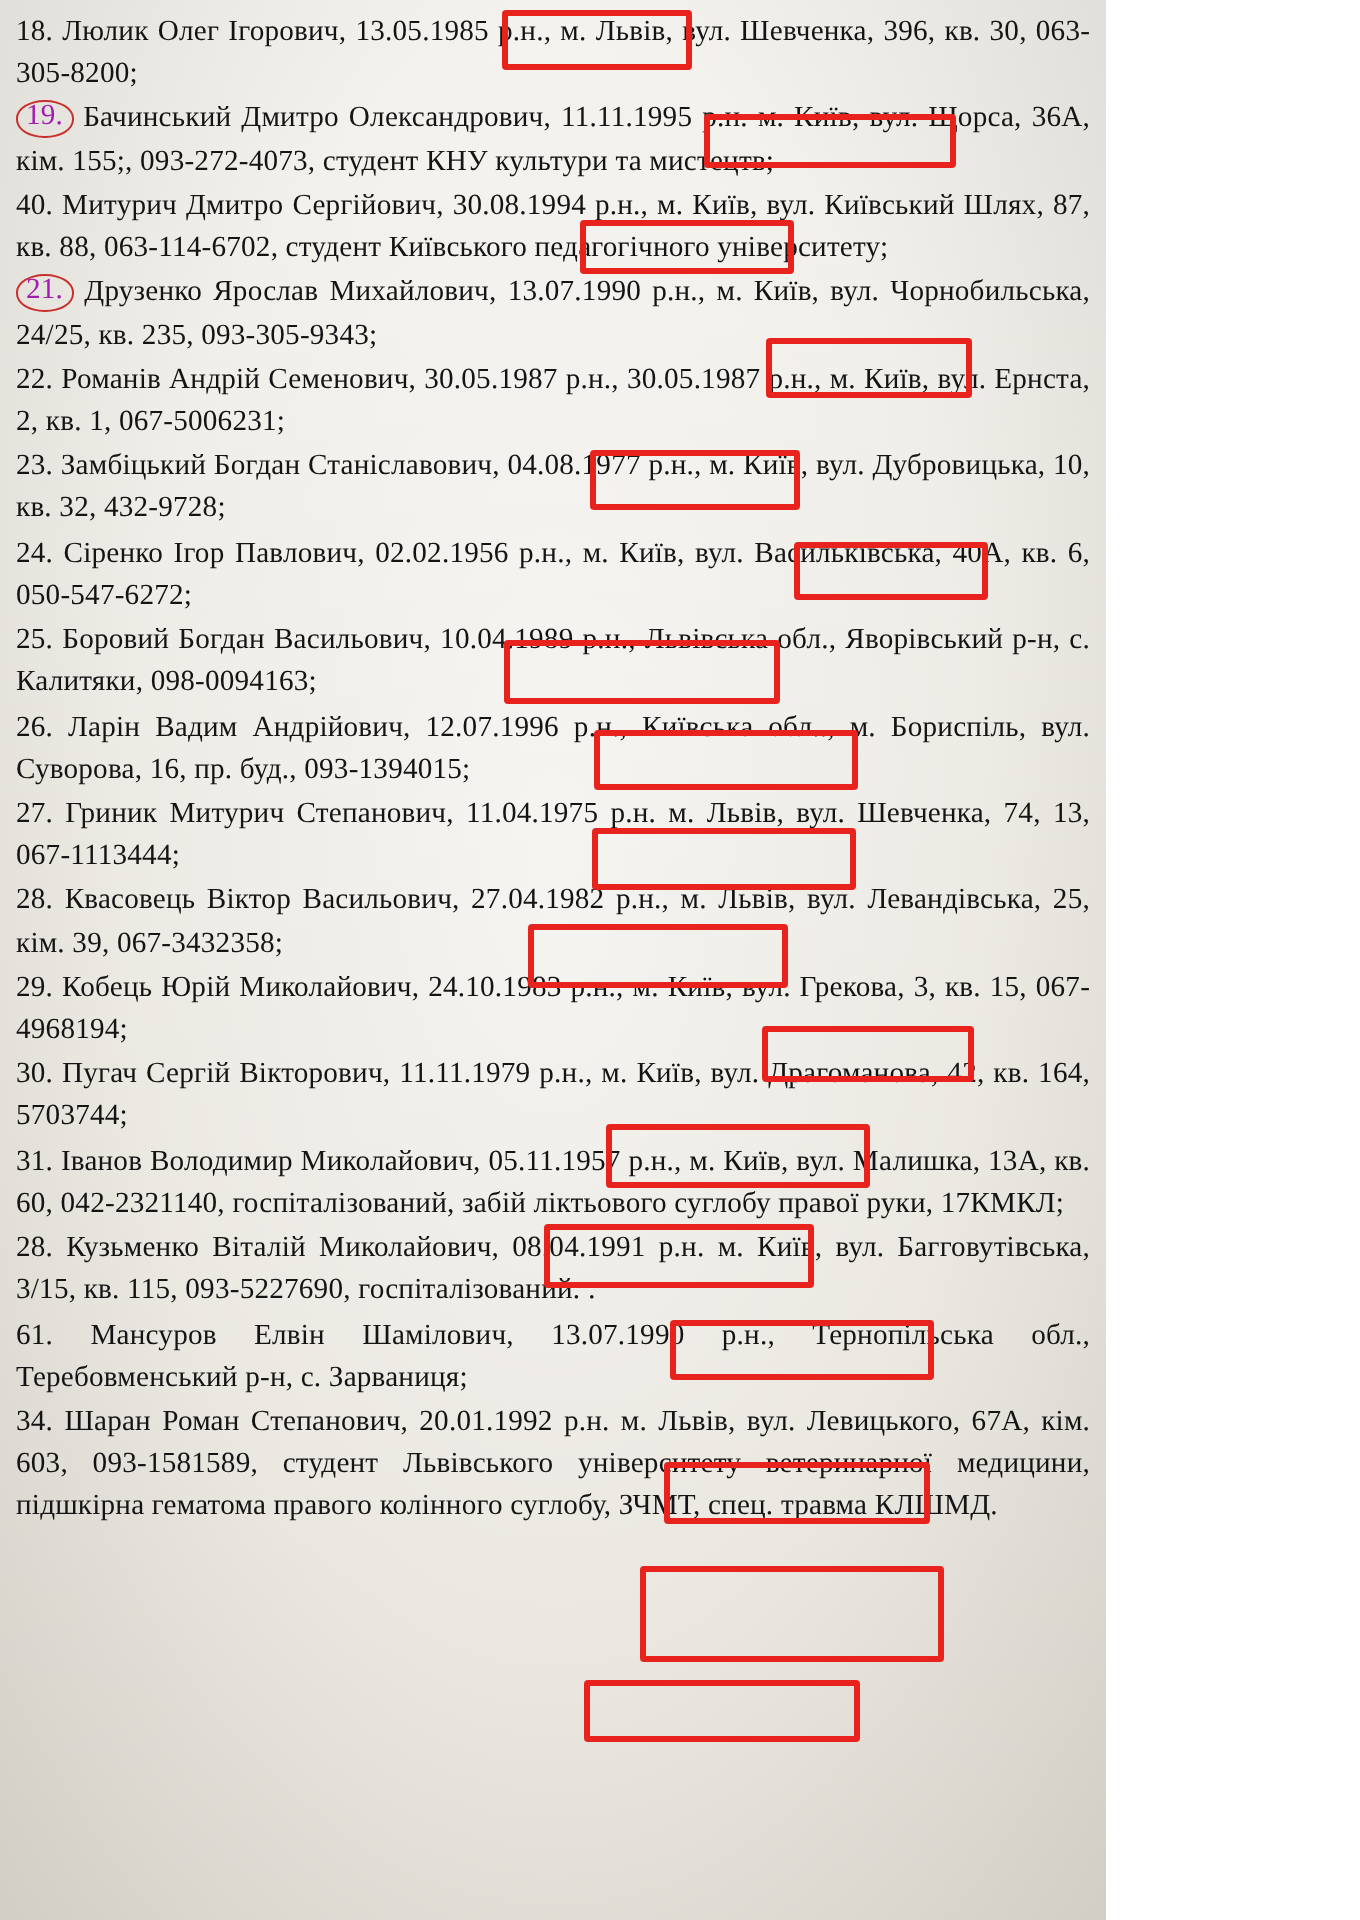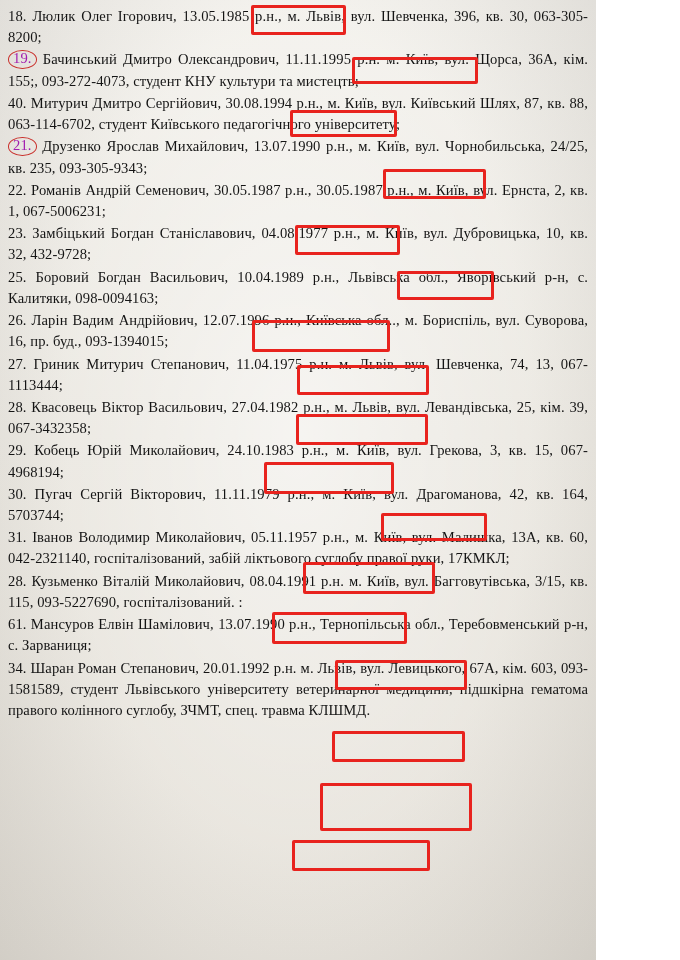--- a/index.html
+++ b/index.html
@@ -2,21 +2,21 @@
 <html><head>
 <meta charset="utf-8">
 <style>
   html, body {
     margin: 0;
     padding: 0;
     background: #ffffff;
   }
   #page {
     position: relative;
-    width: 596px;
+    width: 553px;
     height: 960px;
     background: #efece6;
     overflow: hidden;
     font-family: "Liberation Serif", serif;
     color: #141414;
   }
   
   #paper-texture {
     position: absolute;
     inset: 0;
@@ -123,20 +123,27 @@
     </p>
 
     <p class="entry">
       <span class="num">23.</span>
       <span class="name">Замбіцький   Богдан   Станіславович,</span>
       <span class="date">04.08.1977</span>
       <span>р.н.,   м.   Київ,</span>
       <span>вул. Дубровицька, 10, кв. 32, 432-9728;</span>
     </p>
 
+    <p class="entry">
+      <span class="num">24.</span>
+      <span class="name">Сіренко Ігор Павлович,</span>
+      <span class="date">02.02.1956 р.н.,</span>
+      <span>м. Київ, вул. Васильківська, 40А,</span>
+      <span>кв. 6, 050-547-6272;</span>
+    </p>
 
     <p class="entry">
       <span class="num">25.</span>
       <span class="name">Боровий Богдан Васильович,</span>
       <span class="date">10.04.1989 р.н.,</span>
       <span>Львівська обл., Яворівський</span>
       <span>р-н, с. Калитяки, 098-0094163;</span>
     </p>
 
     <p class="entry">

